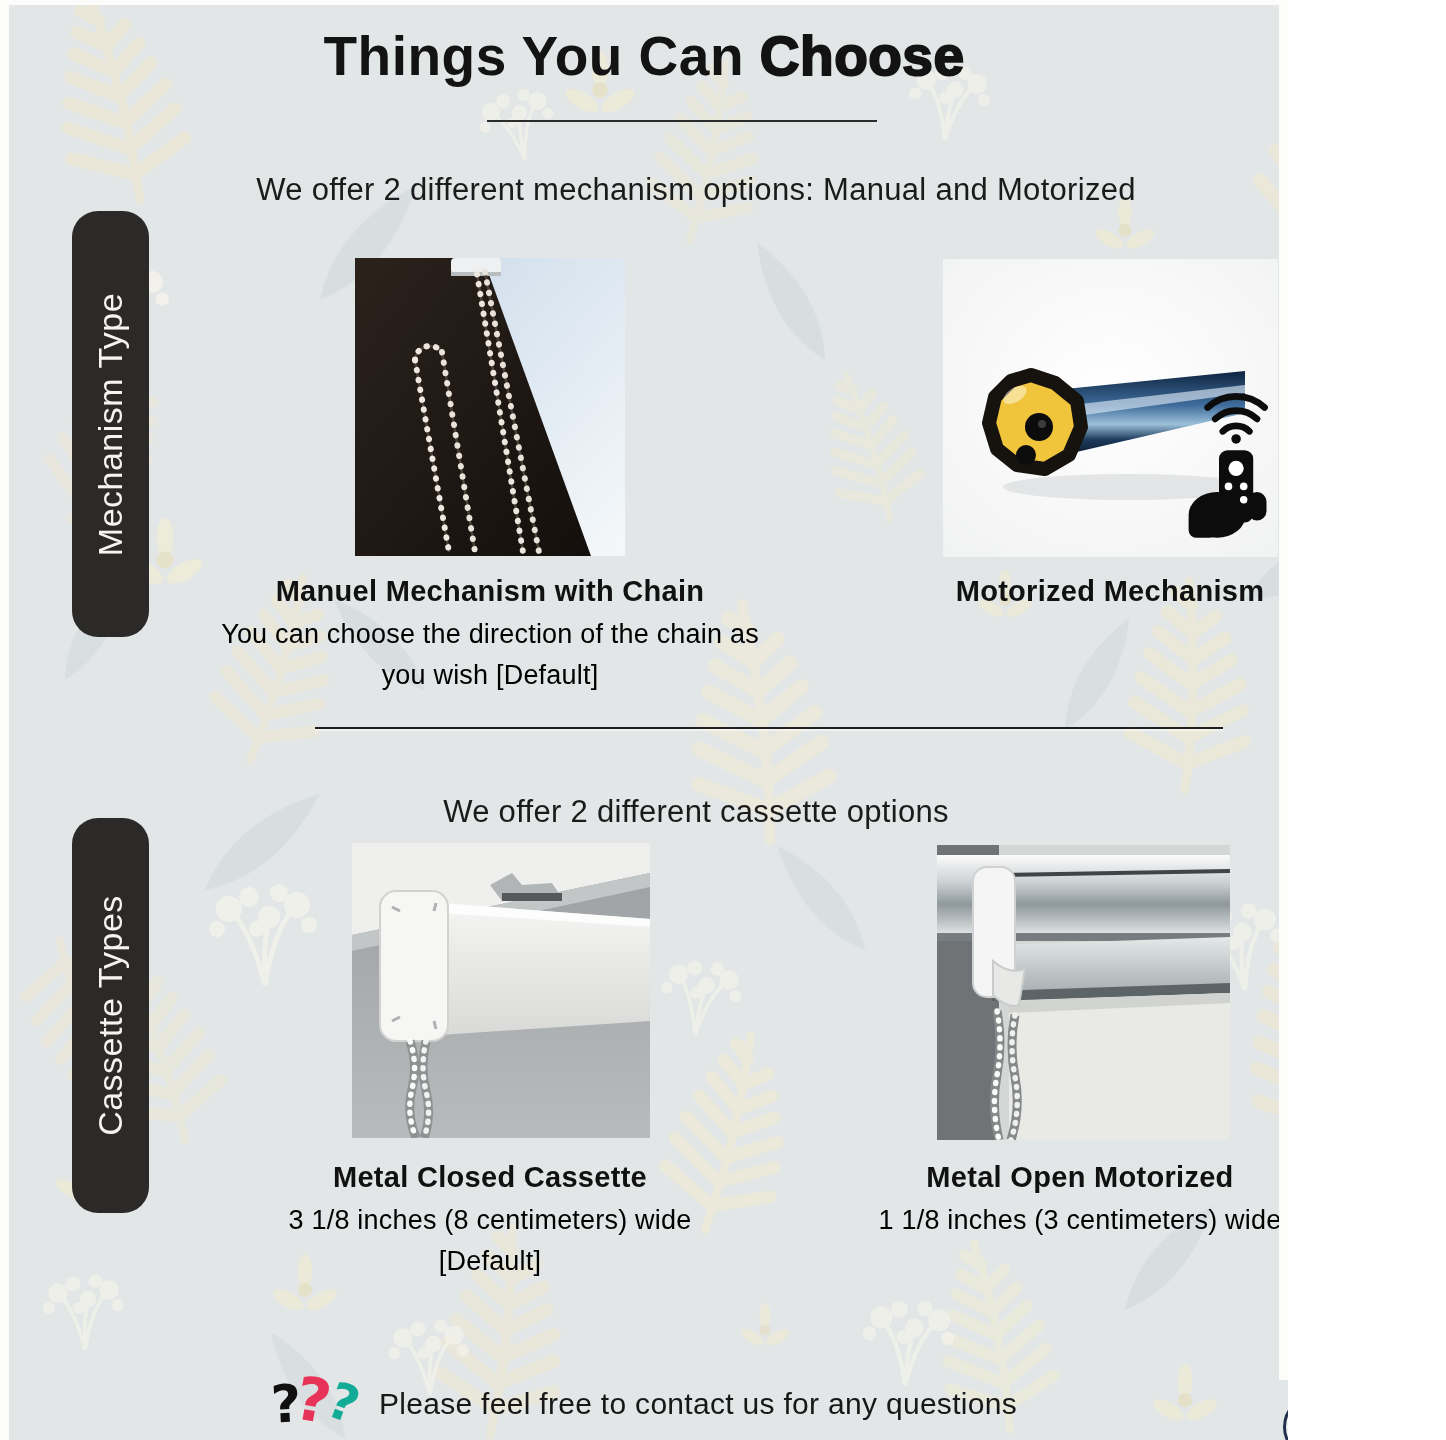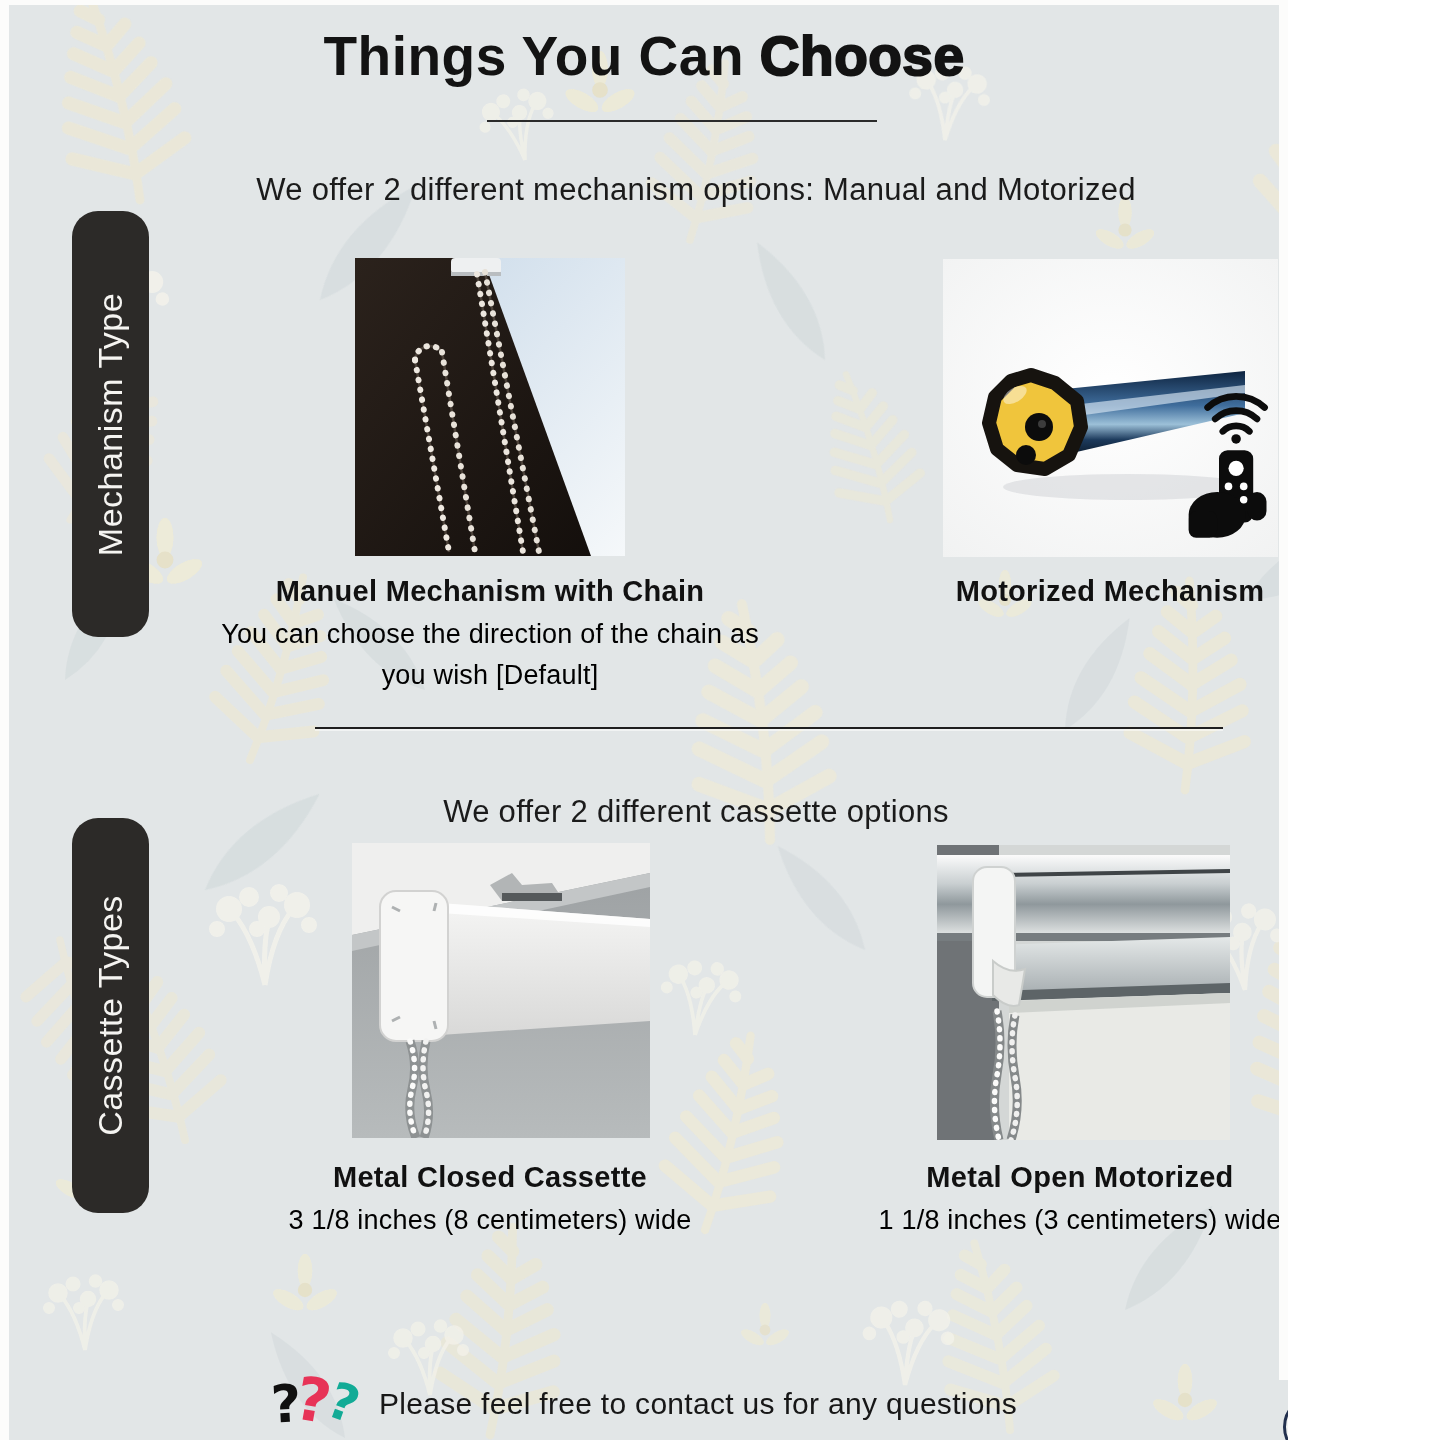--- a/index.html
+++ b/index.html
@@ -345,20 +345,21 @@
         <path d="M60 166 q 6 32 0 64 t 2 65" stroke="#85898a" stroke-width="9" fill="none"></path>
         <path d="M60 166 q 6 32 0 64 t 2 65" stroke="#fbfbfa" stroke-width="5.5" fill="none" stroke-linecap="round" stroke-dasharray="1 8"></path>
         <path d="M78 170 q -6 30 0 62 t -4 63" stroke="#85898a" stroke-width="9" fill="none"></path>
         <path d="M78 170 q -6 30 0 62 t -4 63" stroke="#f0f0ef" stroke-width="5.5" fill="none" stroke-linecap="round" stroke-dasharray="1 8"></path>
       </g>
     </svg>
 
     <div class="caption cap3">
       <div class="cap-title">Metal Closed Cassette</div>
       <div class="cap-line">3 1/8 inches (8 centimeters) wide</div>
+      <div class="cap-line">[Default]</div>
     </div>
 
     <div class="caption cap4">
       <div class="cap-title">Metal Open Motorized</div>
       <div class="cap-line">1 1/8 inches (3 centimeters) wide</div>
     </div>
 
     <div class="footer">
       <div class="qmarks">
         <span class="q1">?</span>

